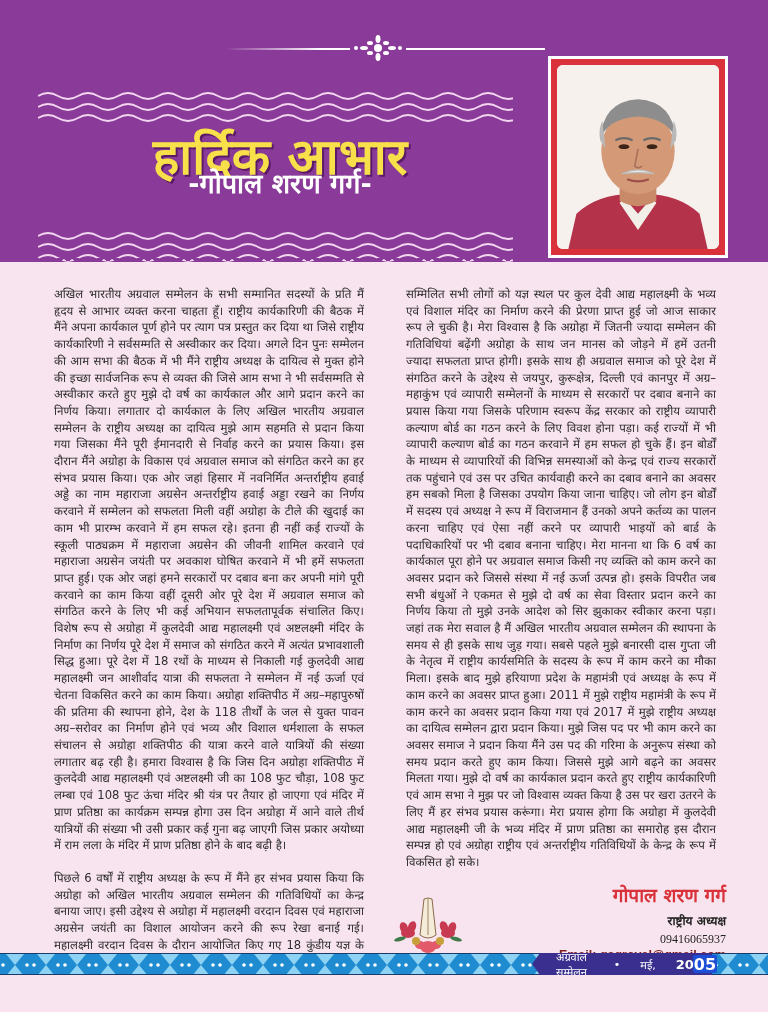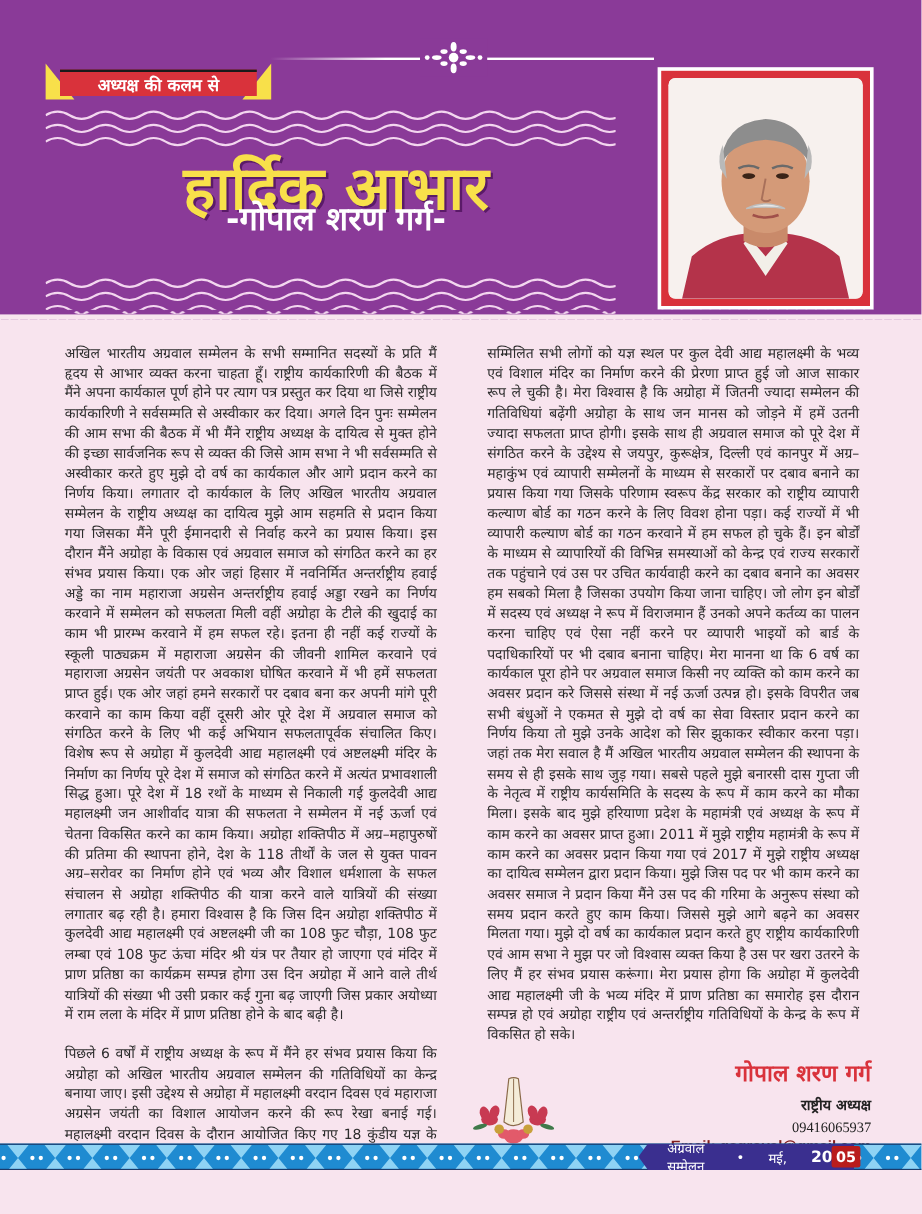--- a/index.html
+++ b/index.html
@@ -97,21 +97,21 @@
   }
   .footer-label {
     position: absolute; left: 532px; top: 953px; width: 180px; height: 22px;
     background: #3a2f8f; color: #ffffff; font-size: 11px;
     display: flex; align-items: center; padding-left: 24px; gap: 20px;
     clip-path: polygon(8px 0, 100% 0, 100% 100%, 8px 100%, 0 50%);
   }
   .footer-label .year { font-weight: bold; font-size: 13px; }
   .page-num {
     position: absolute; left: 693px; top: 955px; width: 24px; height: 18px;
-    background: #b91c1c; color: #ffffff; font-weight: bold; font-size: 12px;
+    background: #1d4ed8; color: #ffffff; font-weight: bold; font-size: 16px;
     display: flex; align-items: center; justify-content: center; border-radius: 2px;
   }
 </style>
 </head>
 <body>
 
 <div class="header">
   <div class="ornament-line"></div>
   <div class="ornament">
     <svg width="54" height="30" viewBox="0 0 54 30">
@@ -124,25 +124,20 @@
         <ellipse cx="19" cy="20" rx="3" ry="2"></ellipse>
         <ellipse cx="35" cy="20" rx="3" ry="2"></ellipse>
         <ellipse cx="13" cy="15" rx="4" ry="2"></ellipse>
         <ellipse cx="41" cy="15" rx="4" ry="2"></ellipse>
         <circle cx="5" cy="15" r="2"></circle>
         <circle cx="49" cy="15" r="2"></circle>
       </g>
     </svg>
   </div>
 
-  <div class="section-label-wrap">
-    <div class="tri-left"></div>
-    <div class="tri-right"></div>
-    <div class="section-label">अध्यक्ष की कलम से</div>
-  </div>
 
   <svg class="waves top" viewBox="0 0 475 34" preserveAspectRatio="none">
     <g fill="none" stroke="#f3d6ef" stroke-width="1.8">
       <path d="M0 6 q 10 -6 20 0 t 20 0 t 20 0 t 20 0 t 20 0 t 20 0 t 20 0 t 20 0 t 20 0 t 20 0 t 20 0 t 20 0 t 20 0 t 20 0 t 20 0 t 20 0 t 20 0 t 20 0 t 20 0 t 20 0 t 20 0 t 20 0 t 20 0 t 20 0"></path>
       <path d="M0 17 q 10 -6 20 0 t 20 0 t 20 0 t 20 0 t 20 0 t 20 0 t 20 0 t 20 0 t 20 0 t 20 0 t 20 0 t 20 0 t 20 0 t 20 0 t 20 0 t 20 0 t 20 0 t 20 0 t 20 0 t 20 0 t 20 0 t 20 0 t 20 0 t 20 0"></path>
       <path d="M0 28 q 10 -6 20 0 t 20 0 t 20 0 t 20 0 t 20 0 t 20 0 t 20 0 t 20 0 t 20 0 t 20 0 t 20 0 t 20 0 t 20 0 t 20 0 t 20 0 t 20 0 t 20 0 t 20 0 t 20 0 t 20 0 t 20 0 t 20 0 t 20 0 t 20 0"></path>
     </g>
   </svg>
 
   <div class="title">हार्दिक आभार</div>

